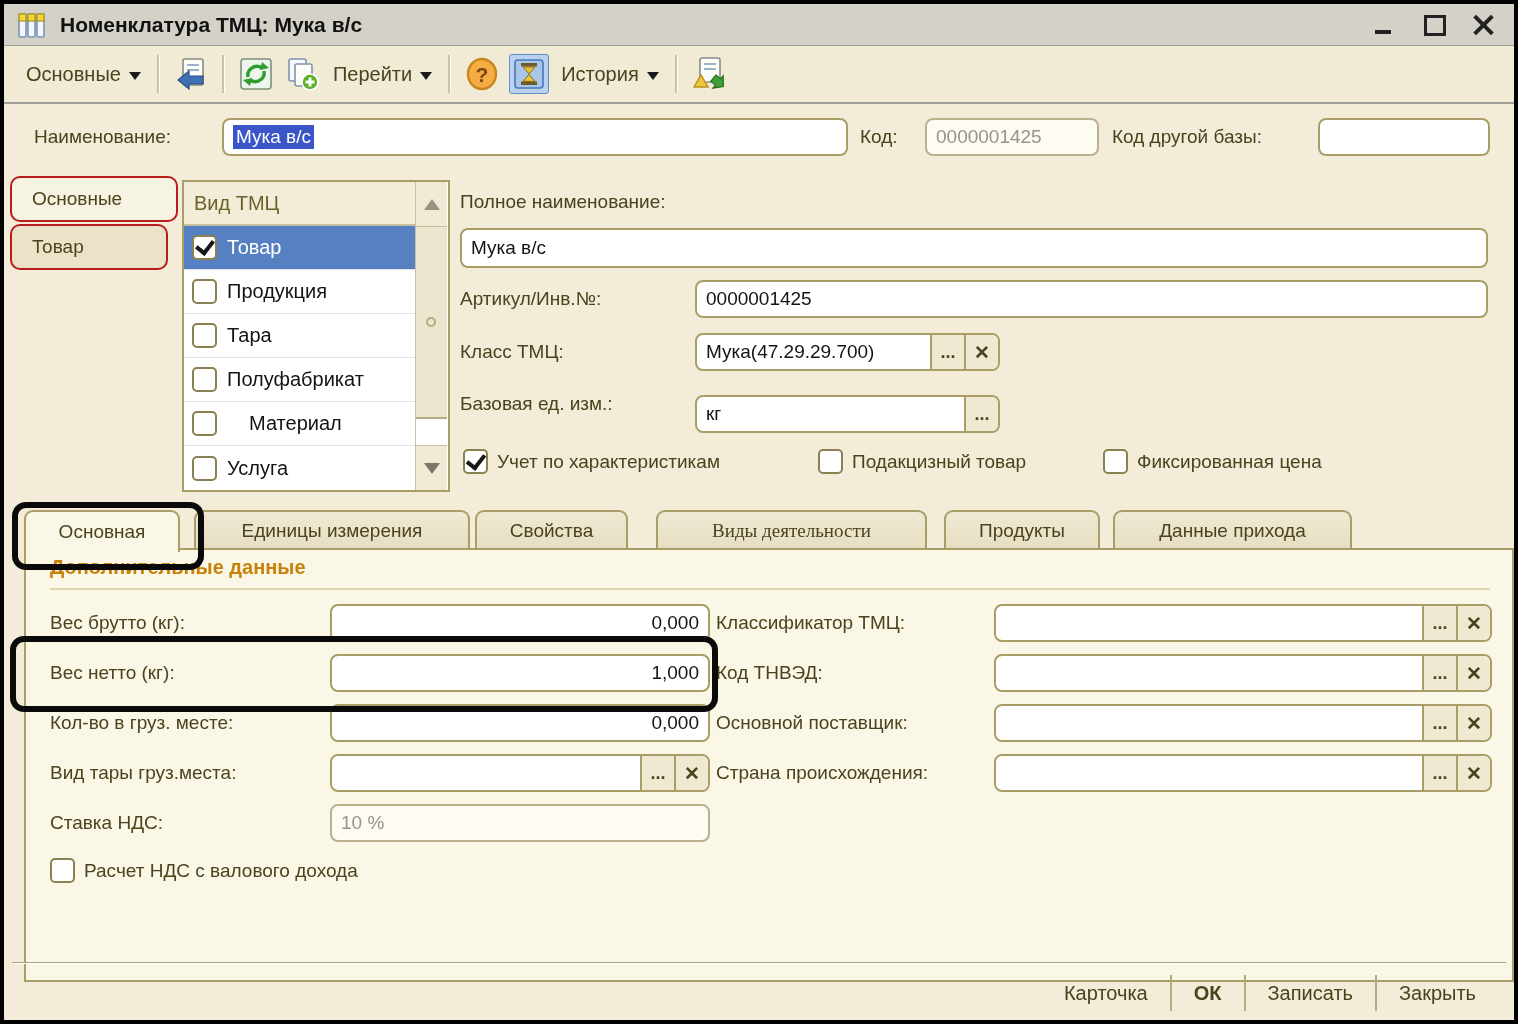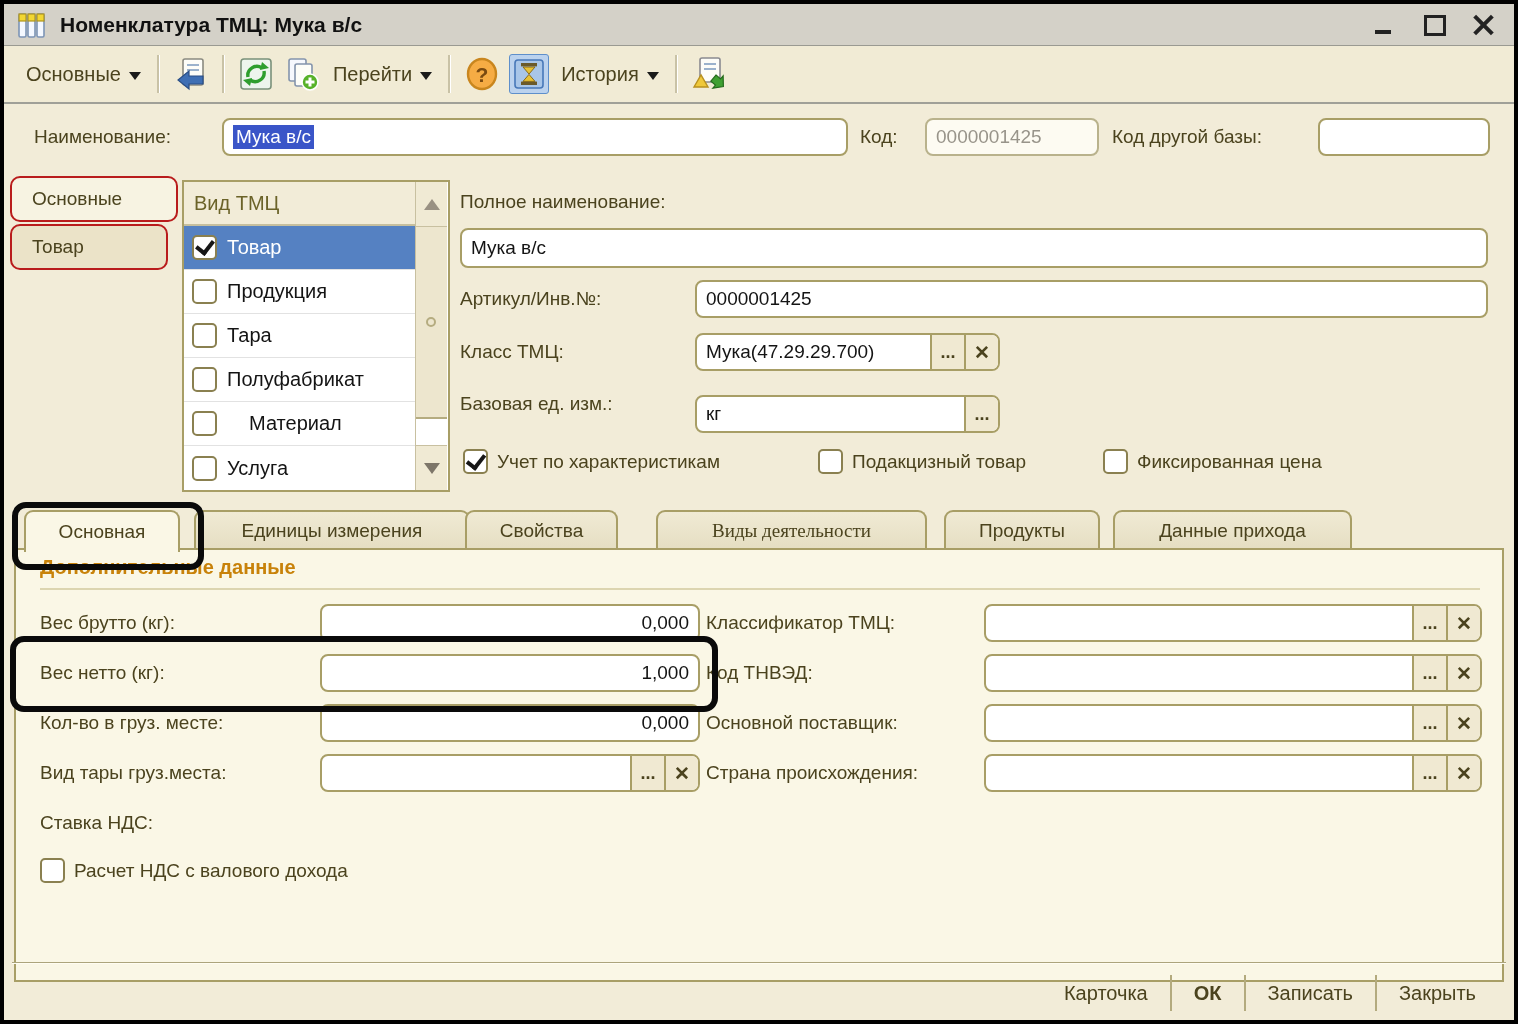--- a/index.html
+++ b/index.html
@@ -68,21 +68,21 @@
   .tri-up{width:0;height:0;border-left:8px solid transparent;border-right:8px solid transparent;border-bottom:11px solid #999183;}
   .tri-down{width:0;height:0;border-left:8px solid transparent;border-right:8px solid transparent;border-top:11px solid #7D7669;}
   .sc-thumb{position:absolute;left:0;top:45px;width:31px;height:190px;background:#EDE6CE;border-bottom:2px solid #B5AC80;cursor:grab;}
   .sc-grip{position:absolute;left:10px;top:90px;width:10px;height:10px;border-radius:50%;border:2px solid #B5AC80;box-sizing:border-box;}
 
   
   .tab{position:absolute;top:510px;height:40px;border:2px solid #A89E66;border-bottom:none;
     border-radius:9px 9px 0 0;background:linear-gradient(#F0EAD4,#E5DEC2);display:flex;align-items:center;
     justify-content:center;font-size:19px;color:#4B431E;box-sizing:border-box;cursor:pointer;}
   .tab.active{background:#FAF7E6;height:42px;z-index:5;}
-  .panel{position:absolute;left:14px;top:548px;width:1490px;height:434px;background:#FAF7E6;
+  .panel{position:absolute;left:24px;top:548px;width:1490px;height:434px;background:#FAF7E6;
     border:2px solid #A89E66;box-sizing:border-box;}
   .section-title{position:absolute;left:24px;top:6px;font-size:20px;font-weight:bold;color:#C8820A;}
   .section-rule{position:absolute;left:24px;top:38px;width:1440px;height:2px;background:#DCD5B0;}
   .panel .lbl{height:38px;}
 
   
   .footer-rule{position:absolute;left:12px;top:962px;width:1494px;height:1px;background:#ACA47C;border-bottom:1px solid #FFFDF2;}
   .footer{position:absolute;right:20px;top:970px;height:46px;display:flex;align-items:center;}
   .f-btn{padding:0 22px;font-size:20px;color:#4B431E;cursor:pointer;display:flex;align-items:center;height:46px;}
   .f-btn.primary{font-weight:bold;}
@@ -282,21 +282,21 @@
   <span class="cb-lbl" style="left:852px;top:449px;">Подакцизный товар</span>
   <span class="cb" style="left:1103px;top:449px;"></span>
   <span class="cb-lbl" style="left:1137px;top:449px;">Фиксированная цена</span>
 
   <div class="tab active" style="left:24px;width:156px;">
     <span>Основная</span>
   </div>
   <div class="tab" style="left:194px;width:276px;">
     <span>Единицы измерения</span>
   </div>
-  <div class="tab" style="left:465px;width:153px;">
+  <div class="tab" style="left:475px;width:153px;">
     <span>Свойства</span>
   </div>
   <div class="tab" style="left:656px;width:271px;font-family:Liberation Serif, serif;">
     <span>Виды деятельности</span>
   </div>
   <div class="tab" style="left:944px;width:156px;">
     <span>Продукты</span>
   </div>
   <div class="tab" style="left:1113px;width:239px;">
     <span>Данные прихода</span>
@@ -322,20 +322,23 @@
     </div>
 
     <div class="lbl" style="left:24px;top:204px;">Вид тары груз.места:</div>
     <div class="composite" style="left:304px;top:204px;width:380px;">
       <span class="val"></span>
       <span class="sq-btn">...</span>
       <span class="sq-btn x">✕</span>
     </div>
 
     <div class="lbl" style="left:24px;top:254px;">Ставка НДС:</div>
+    <div class="inp disabled" style="left:304px;top:254px;width:380px;">
+      <span>10 %</span>
+    </div>
 
     <span class="cb" style="left:24px;top:308px;"></span>
     <span class="cb-lbl" style="left:58px;top:308px;">Расчет НДС с валового дохода</span>
 
     <div class="lbl" style="left:690px;top:54px;">Классификатор ТМЦ:</div>
     <div class="composite" style="left:968px;top:54px;width:498px;">
       <span class="val"></span>
       <span class="sq-btn">...</span>
       <span class="sq-btn x">✕</span>
     </div>

